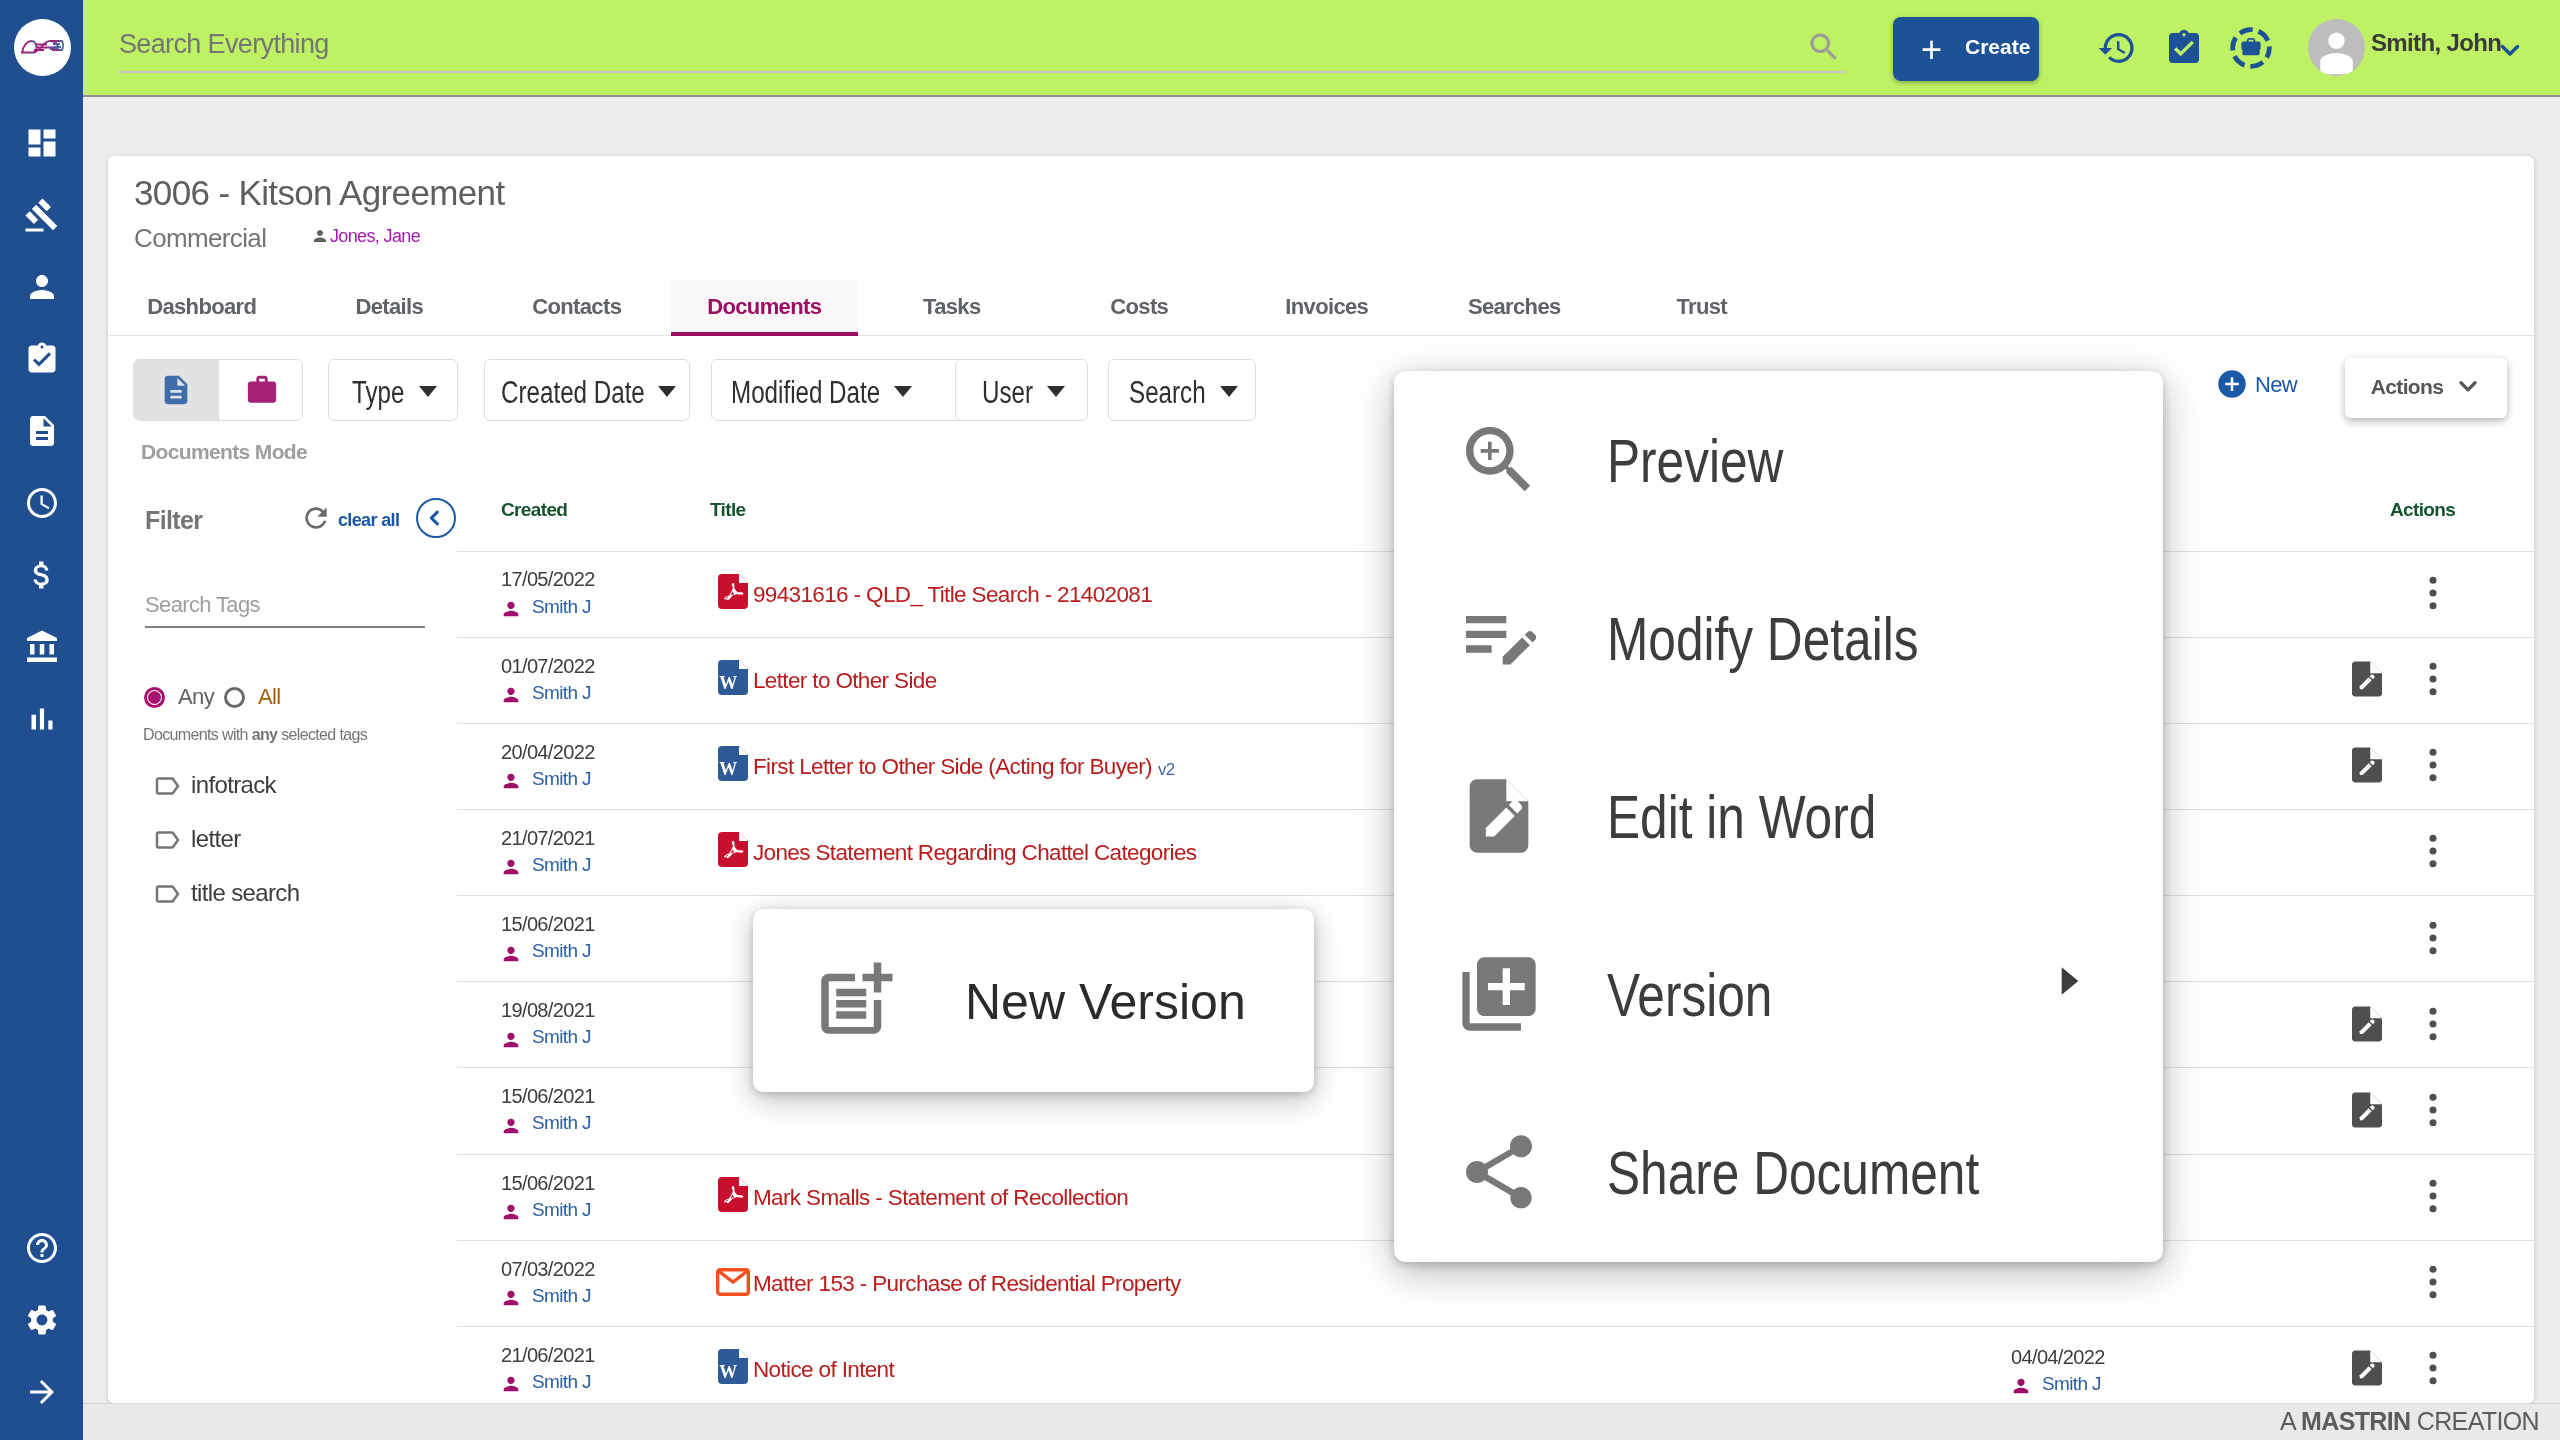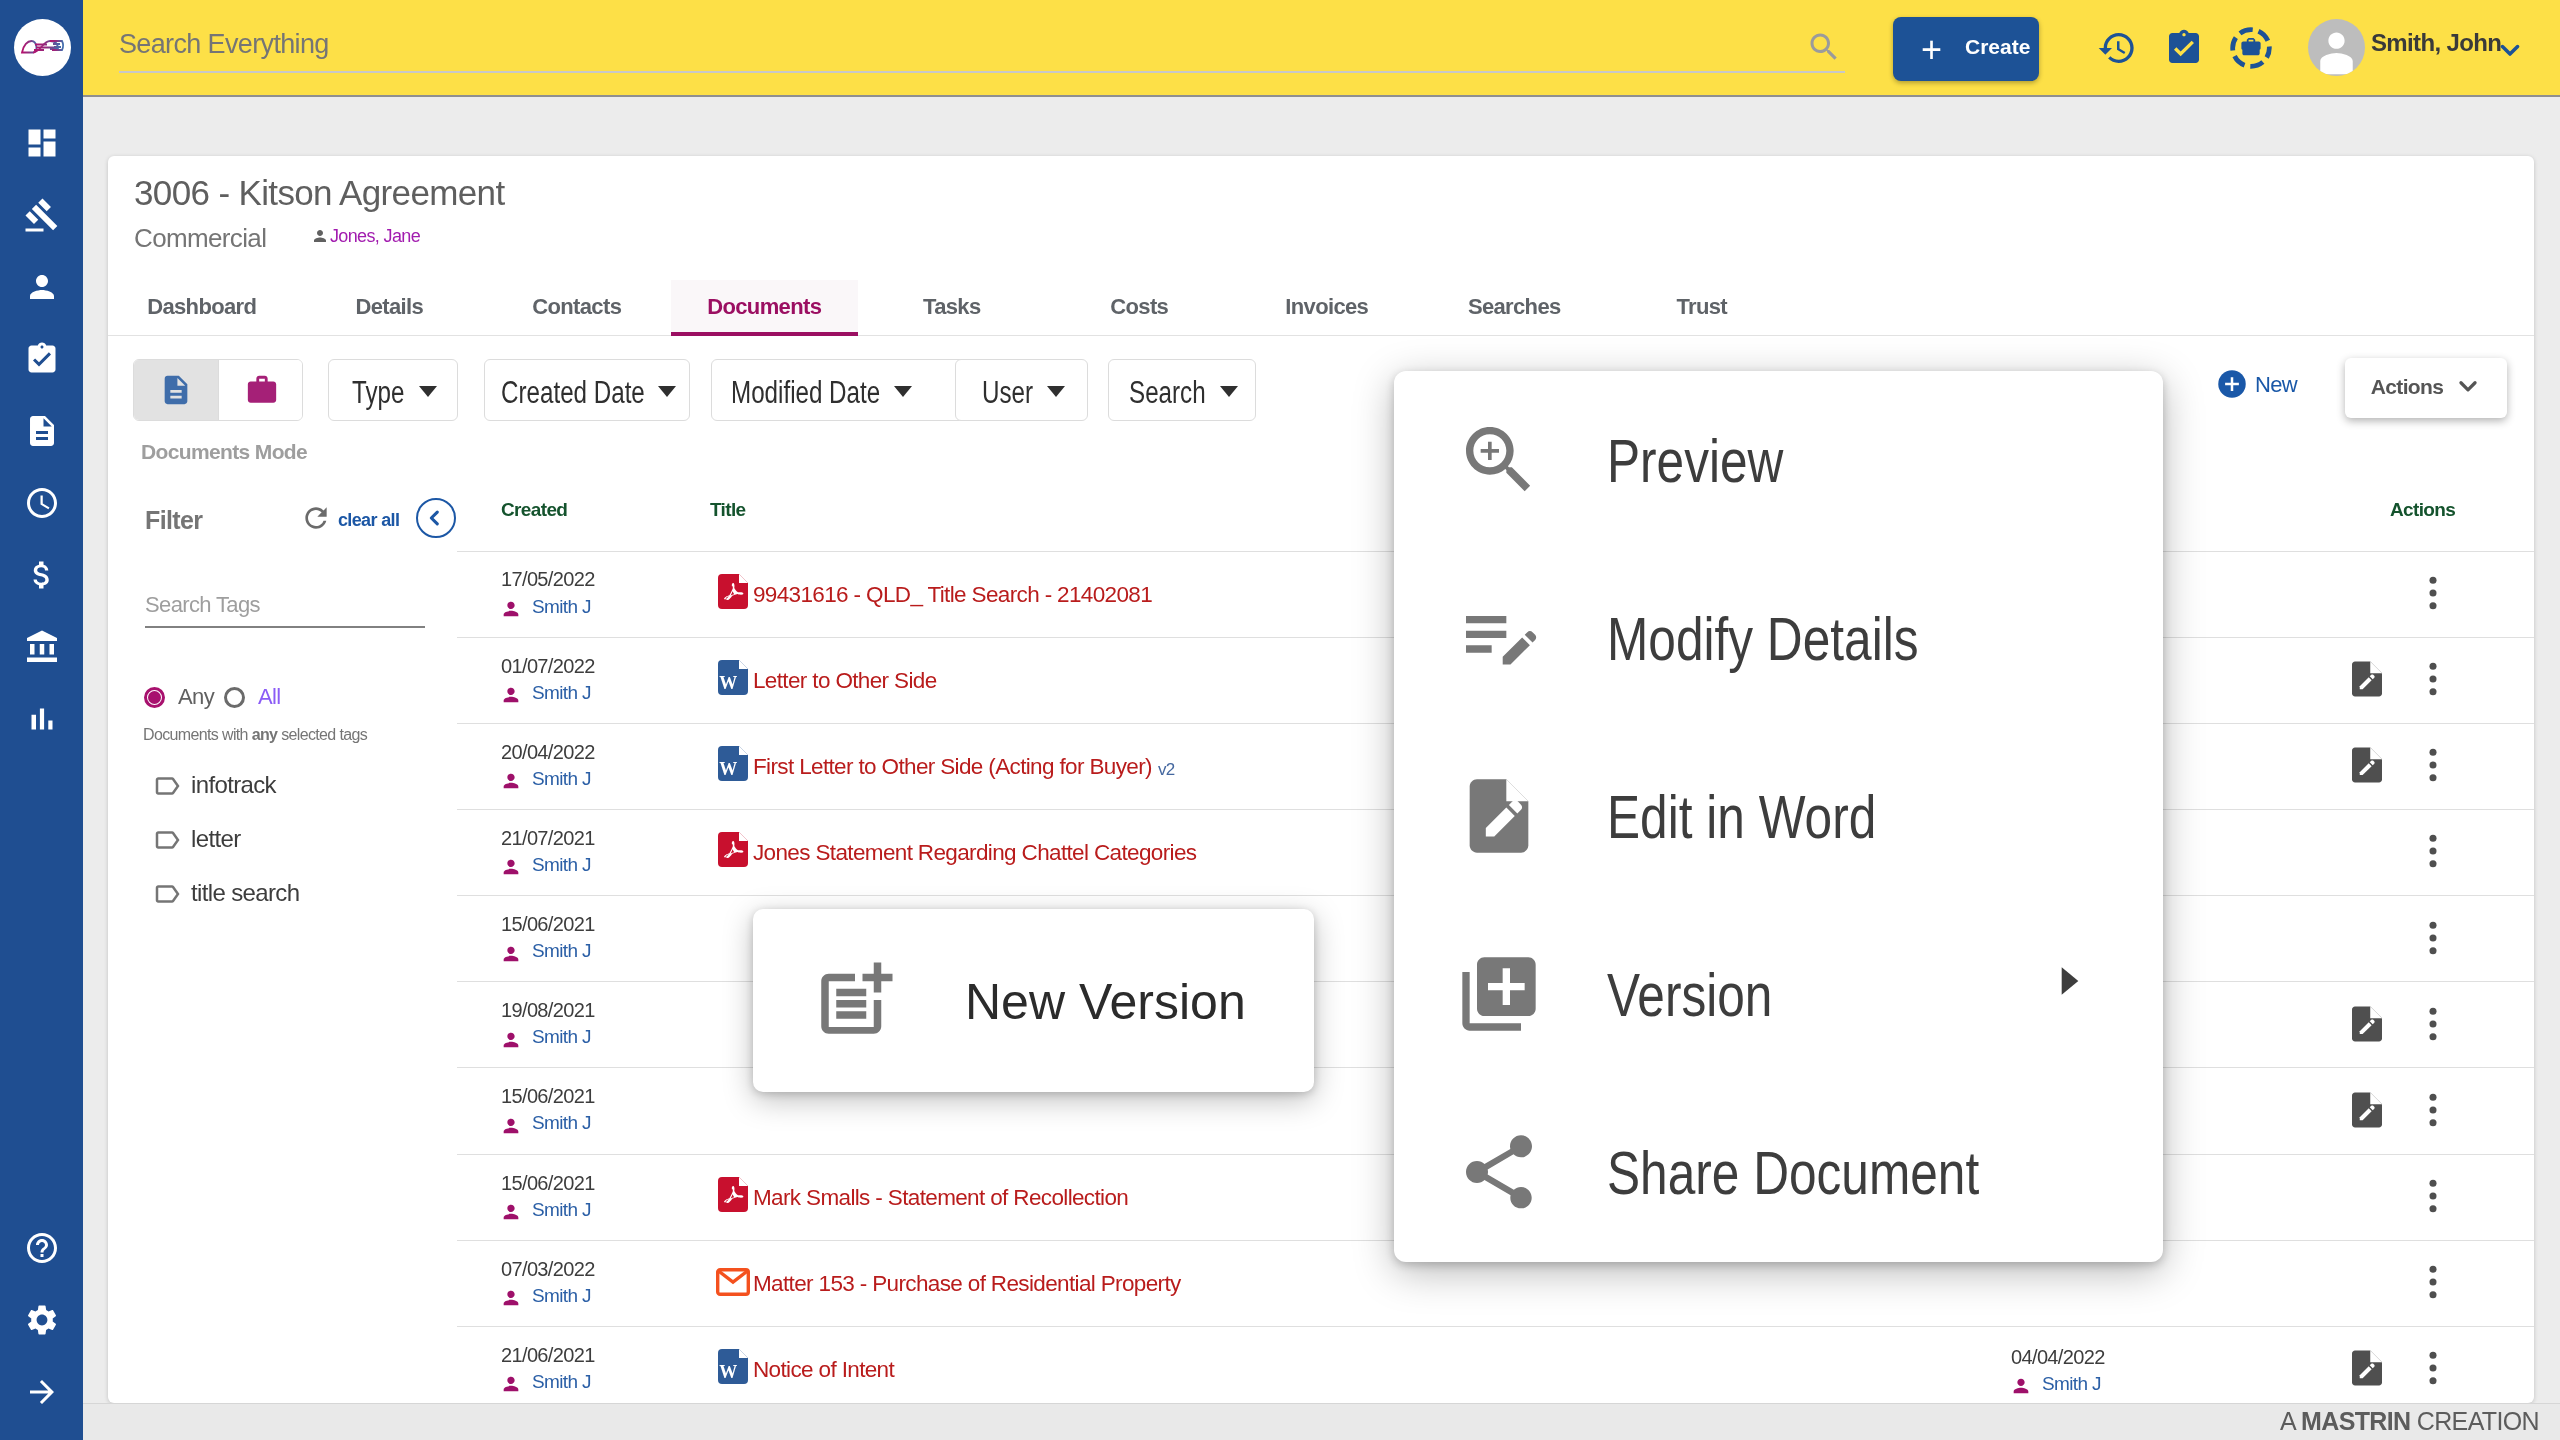--- a/index.html
+++ b/index.html
@@ -1,20 +1,20 @@
 <!DOCTYPE html>
 <html><head>
 <meta charset="utf-8">
 <style>
 * { margin:0; padding:0; box-sizing:border-box; }
 html,body { width:2560px; height:1440px; overflow:hidden; }
 body { font-family:"Liberation Sans", sans-serif; background:#fff; position:relative; letter-spacing:-0.04em; }
 .abs { position:absolute; }
 
-#topbar { position:absolute; left:83px; top:0; width:2477px; height:97px; background:#fde047; border-bottom:2px solid #8f8f8f; z-index:5; }
+#topbar { position:absolute; left:83px; top:0; width:2477px; height:97px; background:#bef264; border-bottom:2px solid #8f8f8f; z-index:5; }
 #searchph { position:absolute; left:36px; top:29px; font-size:27px; color:#757575; }
 #searchline { position:absolute; left:36px; top:71px; width:1726px; height:2px; background:#c8c8c8; }
 #createbtn { position:absolute; left:1810px; top:17px; width:146px; height:64px; background:#1d5296; border-radius:8px; color:#fff; box-shadow:0 2px 5px rgba(0,0,0,0.3); }
 #createbtn .plus { position:absolute; left:28px; top:12px; font-size:36px; font-weight:400; }
 #createbtn .lbl { position:absolute; left:72px; top:18px; font-size:21px; font-weight:700; letter-spacing:0; }
 #username { position:absolute; left:2288px; top:29px; font-size:24px; font-weight:700; color:#3a3a3a; }
 
 #sidebar { position:absolute; left:0; top:0; width:83px; height:1440px; background:#1f4e91; z-index:6; }
 #logo { position:absolute; left:14px; top:19px; width:57px; height:57px; background:#fff; border-radius:50%; }
 .snav { position:absolute; left:24px; width:36px; height:36px; }
@@ -216,21 +216,21 @@
     <svg style="margin:7px 0 0 6px" width="22" height="22" viewBox="0 0 24 24" fill="none" stroke="#1c57a5" stroke-width="3.4" stroke-linecap="round" stroke-linejoin="round">
         <path d="M14.5 5.5L8 12l6.5 6.5"></path>
       </svg>
   </div>
   <div class="ftxt" style="left:37px;top:436px;color:#9e9e9e;font-size:22px">Search Tags</div>
   <div class="abs" style="left:37px;top:470px;width:280px;height:2px;background:#818181"></div>
   <div class="abs" style="left:35.7px;top:530.5px;width:21px;height:21px;border-radius:50%;border:3.2px solid #a8116e"></div>
   <div class="abs" style="left:39.7px;top:534.5px;width:13px;height:13px;border-radius:50%;background:#a8116e"></div>
   <div class="ftxt" style="left:70px;top:528px;color:#616161;font-size:22px">Any</div>
   <div class="abs" style="left:116px;top:530.5px;width:21px;height:21px;border-radius:50%;border:3.2px solid #6b6b6b"></div>
-  <div class="ftxt" style="left:150px;top:528px;color:#8b5cf6;font-size:22px">All</div>
+  <div class="ftxt" style="left:150px;top:528px;color:#a16207;font-size:22px">All</div>
   <div class="abs" style="left:35px;top:570px;font-size:16px;color:#757575">Documents with <b>any</b> selected tags</div>
   <svg class="abs tagic" style="left:44px;top:615px" width="30" height="30" viewBox="0 0 24 24" fill="#757575">
       <path d="M17.63 5.84C17.27 5.33 16.67 5 16 5L5 5.01C3.9 5.01 3 5.9 3 7v10c0 1.1.9 1.99 2 1.99L16 19c.67 0 1.27-.33 1.63-.84L22 12l-4.37-6.16zM16 17H5V7h11l3.55 5L16 17z"></path>
     </svg>
   <div class="ftxt" style="left:83px;top:615px;color:#3d3d3d;font-size:24px">infotrack</div>
   <svg class="abs tagic" style="left:44px;top:669px" width="30" height="30" viewBox="0 0 24 24" fill="#757575">
       <path d="M17.63 5.84C17.27 5.33 16.67 5 16 5L5 5.01C3.9 5.01 3 5.9 3 7v10c0 1.1.9 1.99 2 1.99L16 19c.67 0 1.27-.33 1.63-.84L22 12l-4.37-6.16zM16 17H5V7h11l3.55 5L16 17z"></path>
     </svg>
   <div class="ftxt" style="left:83px;top:669px;color:#3d3d3d;font-size:24px">letter</div>
   <svg class="abs tagic" style="left:44px;top:723px" width="30" height="30" viewBox="0 0 24 24" fill="#757575">

